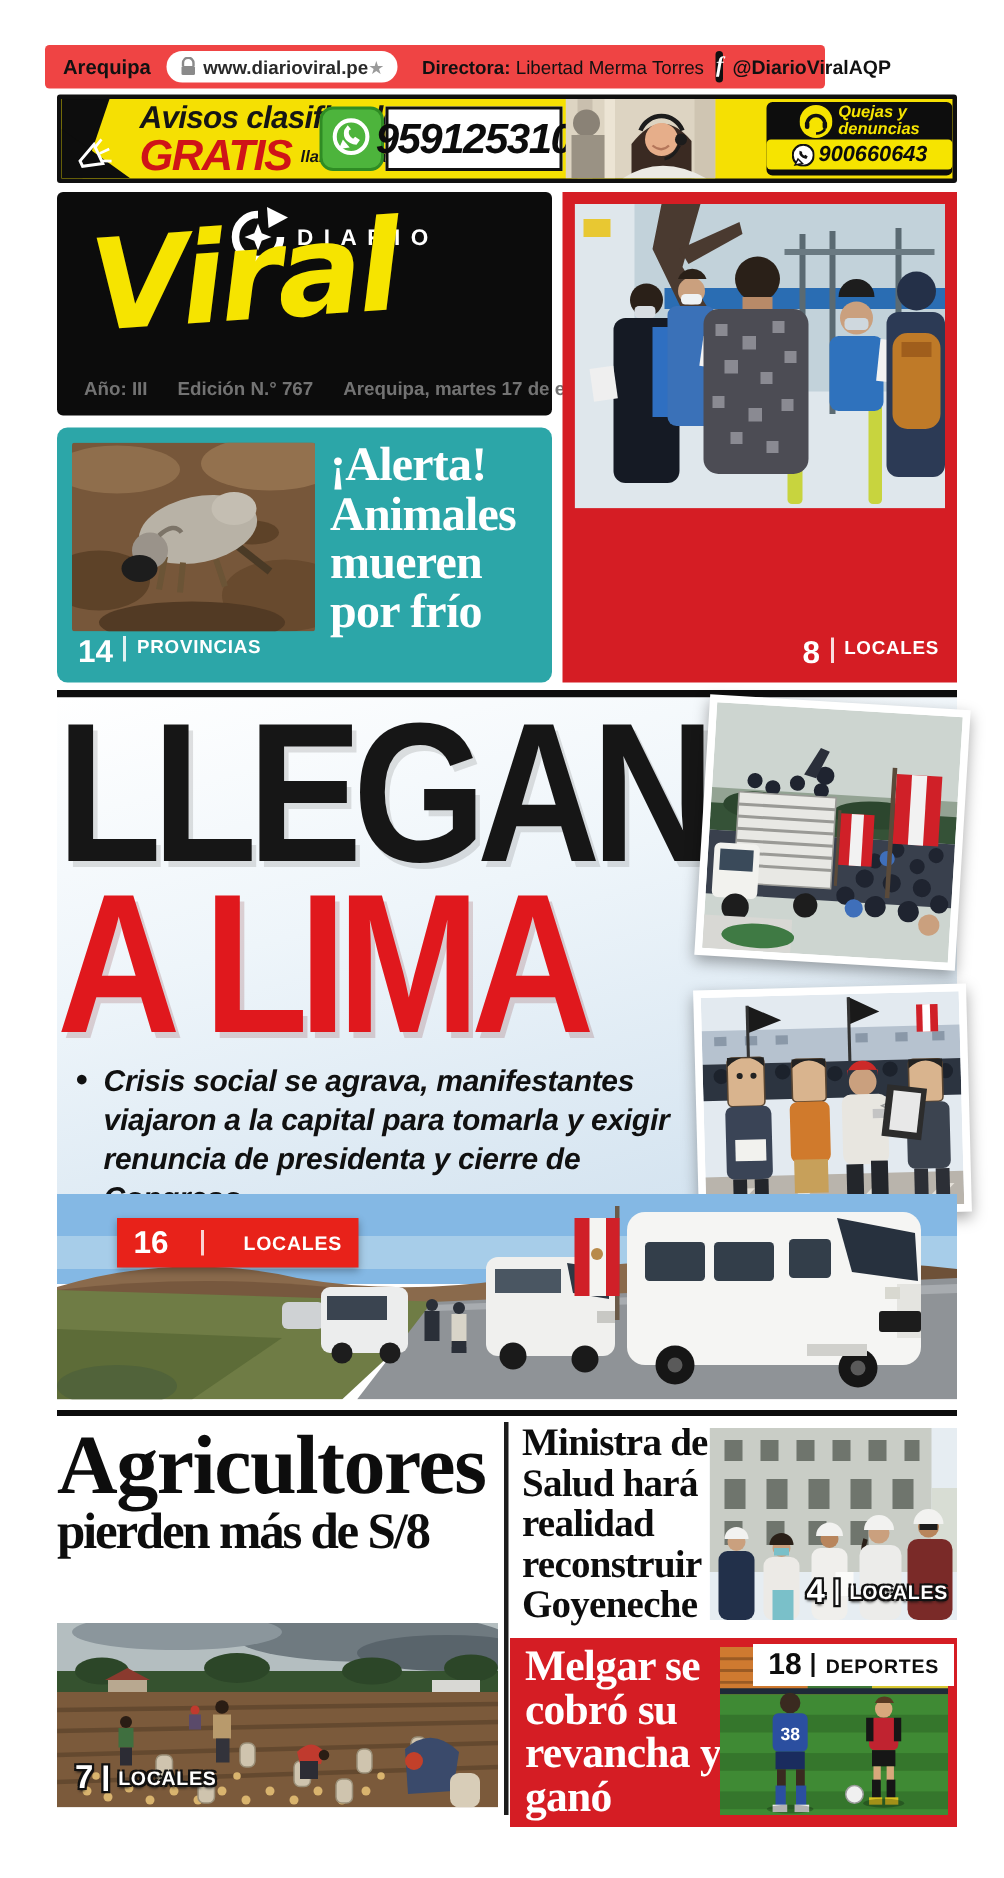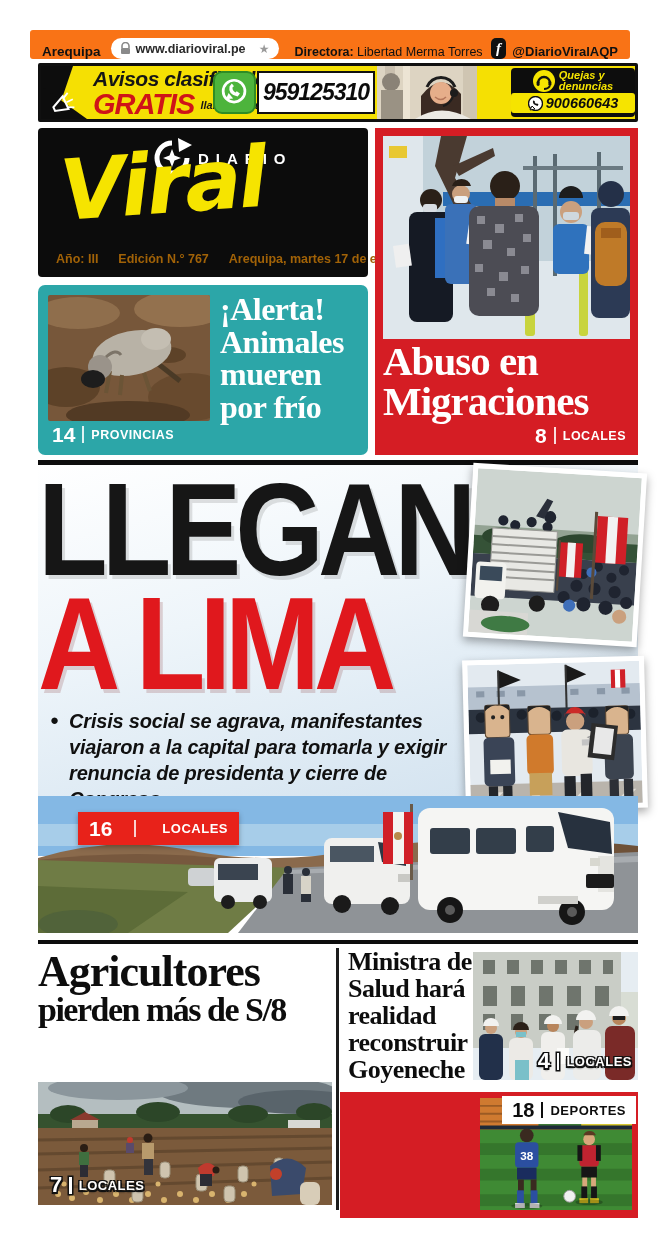--- a/index.html
+++ b/index.html
@@ -1,21 +1,21 @@
 <!DOCTYPE html>
 <html><head>
 <meta charset="utf-8">
 <style>
   * { margin:0; padding:0; box-sizing:border-box; }
   body { background:#fff; font-family:"Liberation Sans", sans-serif; }
   .page { position:relative; width:669px; height:1252px; background:#ffffff; overflow:hidden; }
 
   
-  .topbar { position:absolute; left:30px; top:30px; width:600px; height:29px;
-    background:#f97316; border-radius:3px; display:flex; align-items:flex-end; padding:0 12px; }
+  .topbar { position:absolute; left:30px; top:30px; width:520px; height:29px;
+    background:#ef4444; border-radius:3px; display:flex; align-items:center; padding:0 12px; }
   .topbar .region { font-size:13.5px; font-weight:900; color:#111; }
   .url-pill { margin-left:10px; width:218px; height:21px; background:#fff; border-radius:11px;
     display:flex; align-items:center; padding:0 9px; }
   .url-pill .url { font-size:12.5px; font-weight:700; color:#2a2a2a; margin-left:5px; }
   .url-pill .star { margin-left:auto; font-size:12px; color:#9a9a9a; line-height:1; }
   .director { margin-left:auto; font-size:12.5px; color:#111; white-space:nowrap; }
   .director b { font-weight:900;padding-left:16px; }
   .fb-badge { width:21px; height:21px; background:#101010; border-radius:5px; color:#fff;
     display:flex; align-items:center; justify-content:center; font-weight:700; font-size:15px;
     margin:0 6px 0 8px; font-family:"Liberation Serif", serif; font-style:italic; }
@@ -27,43 +27,43 @@
   .banner .wedge { position:absolute; left:0; top:0; }
   .ad-text { position:absolute; left:52px; top:1px; }
   .ad-text .l1 { font-size:21px; font-weight:900; font-style:italic; color:#151515; letter-spacing:-0.5px; }
   .ad-text .l2 { display:flex; align-items:center; margin-top:-3px; }
   .ad-text .free { font-size:29px; font-weight:900; font-style:italic; color:#cf1418; letter-spacing:-1px; }
   .ad-text .calling { font-size:11px; font-weight:800; font-style:italic; color:#151515; margin-left:6px; }
   .wa-big { position:absolute; left:172px; top:5px; width:43px; height:43px; background:#4db43c;
     border-radius:9px; border:2px solid #2f8c24; }
   .phone-box { position:absolute; left:216px; top:5px; width:118px; height:43px; background:#fff;
     border:2px solid #101010; display:flex; align-items:center; justify-content:center; }
-  .phone-box .num { font-size:23px; font-weight:900; font-style:italic; color:#0c0c0c; letter-spacing:-1px; }
+  .phone-box .num { font-size:28px; font-weight:900; font-style:italic; color:#0c0c0c; letter-spacing:-1px; }
   .operator { position:absolute; left:336px; top:0; }
   .complaints { position:absolute; left:470px; top:2px; width:124px; height:49px; background:#0d0d0d;
     border-radius:4px; display:flex; flex-direction:column; align-items:center; padding-top:2px; }
   .complaints .row { display:flex; align-items:center; gap:4px; }
   .complaints .txt { font-size:11px; font-weight:900; font-style:italic; color:#f6e400; line-height:1.0; }
   .complaints .strip { margin-top:1px; width:124px; height:20px; background:#f6e400; border-radius:3px;
     display:flex; align-items:center; justify-content:center; gap:3px; }
   .complaints .strip .num { font-size:14.5px; font-weight:900; font-style:italic; color:#0c0c0c; }
 
   
   .masthead { position:absolute; left:38px; top:128px; width:330px; height:149px; background:#0c0c0c; border-radius:4px; }
   .masthead .kicker { position:absolute; left:160px; top:22px; color:#fff; font-size:15px; font-weight:900; letter-spacing:7px; }
   .masthead .viral-icon { position:absolute; left:114px; top:10px; }
   .masthead .logo { position:absolute; left:22px; top:14px; font-family:"DejaVu Sans", sans-serif;
     font-weight:bold; font-style:italic; font-size:84px; color:#f6e400; letter-spacing:-3px;
     transform:rotate(-4deg); line-height:1; }
   .masthead .info { position:absolute; left:18px; right:8px; bottom:11px; display:flex; gap:20px;
-    color:#a16207; font-size:12.5px; font-weight:700; white-space:nowrap;margin-top:12px; }
+    color:#737373; font-size:12.5px; font-weight:700; white-space:nowrap;margin-top:12px; }
   .masthead .info .date { font-weight:800; }
 
   
-  .pageline { display:flex; align-items:center; color:#fff; }
+  .pageline { display:flex; color:#fff; }
   .pageline .num { font-size:21px; font-weight:900; line-height:1; }
   .pageline .bar { width:2px; height:17px; background:rgba(255,255,255,.85); margin:0 7px; }
   .pageline .sec { font-size:12.5px; font-weight:900; letter-spacing:.5px; }
 
   
   .animales { position:absolute; left:38px; top:285px; width:330px; height:170px; background:#2ca6a8; border-radius:7px; }
   .animales .photo { position:absolute; left:10px; top:10px; width:162px; height:126px; border-radius:2px; overflow:hidden; }
   .animales .title { position:absolute; left:182px; top:8px; width:146px; font-family:"Liberation Serif", serif;
     font-weight:900; font-size:32px; line-height:1.02; color:#fff; letter-spacing:-0.5px; }
   .animales .pageline { position:absolute; left:14px; bottom:10px; }
@@ -98,21 +98,21 @@
   .badge .bar { width:2px; height:17px; background:rgba(255,255,255,.8); margin:0 7px 0 3px; }
   .badge .sec { font-size:13px; font-weight:900; letter-spacing:.5px; }
   .badge16 { position:absolute; left:40px; top:352px; z-index:5; box-shadow:0 2px 5px rgba(0,0,0,.3); }
   .vans { position:absolute; left:0; top:336px; width:600px; height:137px; overflow:hidden; }
 
   
   .bottom { position:absolute; left:38px; top:940px; width:600px; height:278px; }
   .bottom .rule { position:absolute; left:0; top:0; width:600px; height:4px; background:#0d0d0d; }
   .agri-title { position:absolute; left:0; top:10px; width:300px; font-family:"Liberation Serif", serif;
     font-weight:900; color:#0d0d0d; line-height:0.98; letter-spacing:-1px; }
-  .agri-title .big { font-size:44px; display:block; }
+  .agri-title .big { font-size:56px; display:block; }
   .agri-title .med { font-size:34px; display:block; letter-spacing:-1.5px; }
   .potato { position:absolute; left:0; top:142px; width:294px; height:123px; overflow:hidden; }
   .badge-outline { position:absolute; display:flex; align-items:center; color:#fff;
     text-shadow:-1.5px -1.5px 0 #111, 1.5px -1.5px 0 #111, -1.5px 1.5px 0 #111, 1.5px 1.5px 0 #111, 0 2px 2px #111; }
   .badge-outline .num { font-size:22px; font-weight:900; line-height:1; }
   .badge-outline .bar { width:2.5px; height:17px; background:#fff; margin:0 7px;
     box-shadow:0 0 0 1.5px #111; }
   .badge-outline .sec { font-size:13px; font-weight:900; letter-spacing:.5px; }
   .badge7 { left:12px; top:234px; }
   .divider { position:absolute; left:298px; top:8px; width:3px; height:262px; background:#1c1c1c; }
@@ -303,21 +303,20 @@
           <rect x="138" y="130" width="8" height="8"></rect>
             <rect x="104" y="152" width="8" height="8"></rect>
           <rect x="128" y="158" width="8" height="8"></rect>
         </g>
         <circle cx="228" cy="58" r="13" fill="#243048"></circle>
         <rect x="208" y="72" width="39" height="110" rx="8" fill="#2c3a55"></rect>
         <rect x="212" y="86" width="32" height="64" rx="10" fill="#bf7a28"></rect>
         <rect x="218" y="92" width="20" height="10" fill="#a05e1c"></rect>
       </svg>
     </div>
-    <div class="title">Abuso en Migraciones</div>
     <div class="pageline">
       <span class="num">8</span>
       <span class="bar"></span>
       <span class="sec">LOCALES</span>
     </div>
   </div>
 
   <div class="mainstory">
     <div class="rule"></div>
     <div class="bg"></div>
@@ -654,20 +653,21 @@
         </g>
       </svg>
       <div class="badge-outline badge4">
         <span class="num">4</span>
         <span class="bar"></span>
         <span class="sec">LOCALES</span>
       </div>
     </div>
 
     <div class="melgar">
+      <div class="title">Melgar se cobró su revancha y ganó</div>
       <div class="photo">
         <svg width="152" height="112" viewBox="0 0 156 114" preserveAspectRatio="none">
           <rect width="156" height="30" fill="#cf7a30"></rect>
           <rect x="60" width="44" height="30" fill="#3f7a38"></rect>
           <rect x="104" width="52" height="30" fill="#d8c832"></rect>
           <g stroke="rgba(0,0,0,.25)" stroke-width="2">
             <line x1="0" y1="8" x2="156" y2="8"></line>
               <line x1="0" y1="16" x2="156" y2="16"></line>
               <line x1="0" y1="24" x2="156" y2="24"></line>
           </g>

